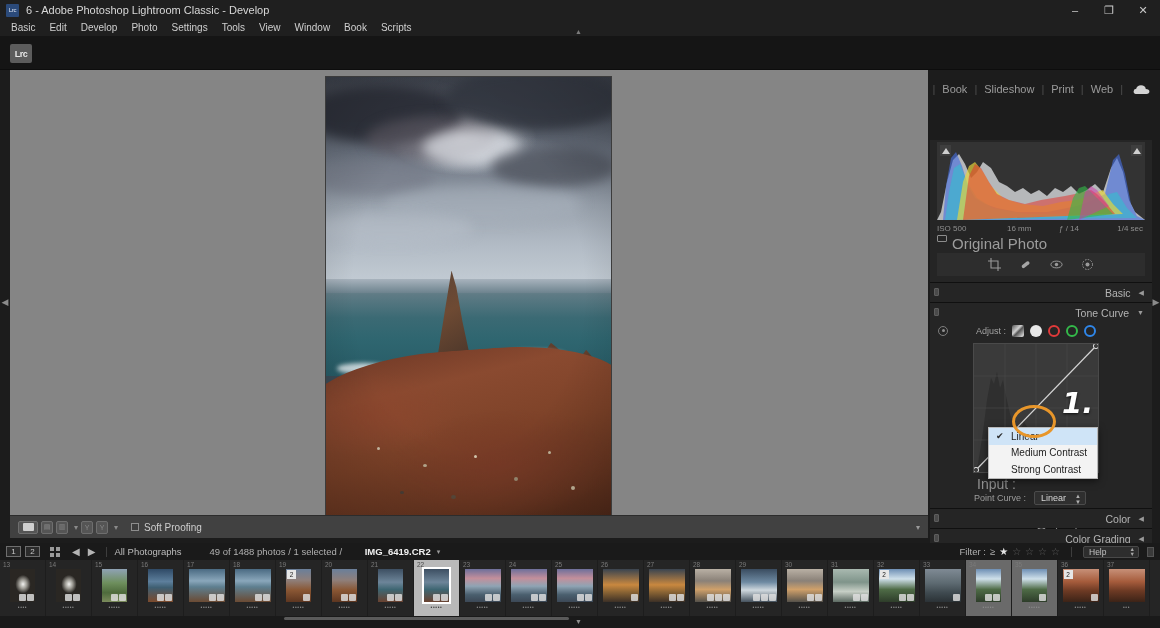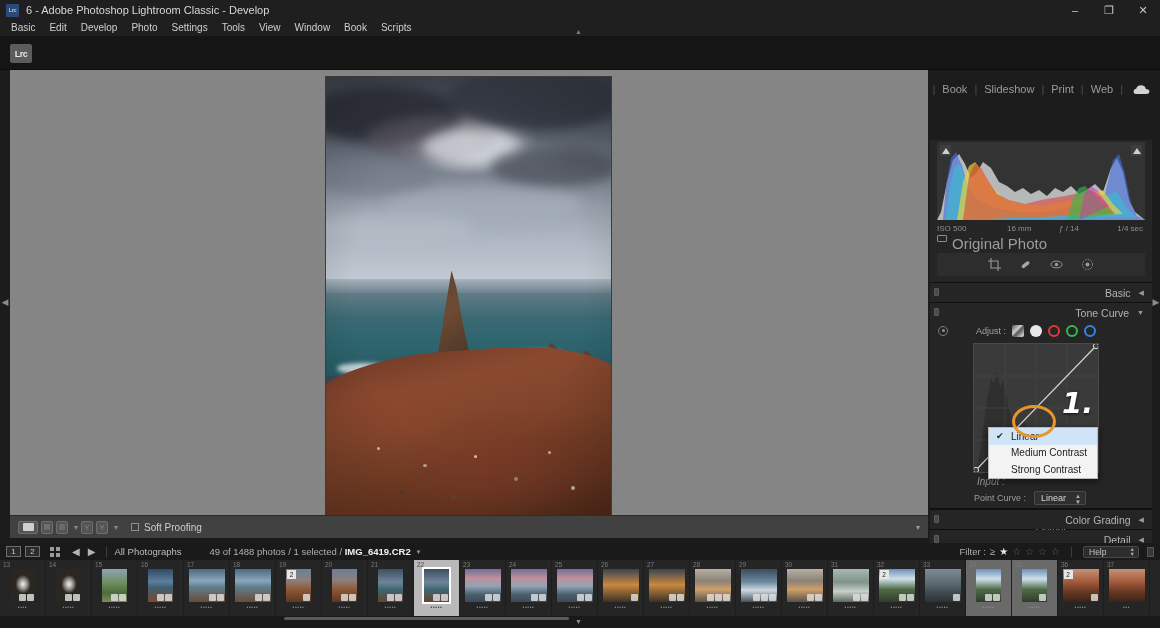--- a/index.html
+++ b/index.html
@@ -208,21 +208,21 @@
   .tc-chip.white { background:#e8e8e8; }
   .tc-chip.red { border:2px solid #e03a3a; }
   .tc-chip.green { border:2px solid #34b94a; }
   .tc-chip.blue { border:2px solid #2f86e8; }
 
   .tc-graph {
     position:relative; margin:4px 0 0 43px; width:126px; height:130px;
     background:#3a3a3a; border:1px solid #4a4a4a;
   }
   .tc-io {
-    margin-top:3px; height:12px; position:relative; font-size:10px; color:#909090;font-style:italic;
+    margin-top:3px; height:12px; position:relative; font-size:14px; color:#909090;
   }
   .tc-io span { position:absolute; }
   .tc-point-row {
     height:20px; position:relative; display:flex; align-items:center;
   }
   .tc-point-label { position:absolute; left:44px; font-size:9px; color:#9d9d9d; }
   .tc-select {
     position:absolute; left:104px; top:3px; width:52px; height:14px;
     background:#2f2f2f; border:1px solid #4b4b4b; border-radius:2px;
     display:flex; align-items:center; padding-left:6px; font-size:9px; color:#d6d6d6;
@@ -282,21 +282,21 @@
     width:15px; height:11px; border:1px solid #6e6e6e; background:#2b2b2b;
     color:#c8c8c8; font-size:8px; display:flex; align-items:center; justify-content:center;
     margin-right:4px;
   }
   .fs-grid-ico { margin:0 6px 0 6px; display:flex; gap:2px; flex-wrap:wrap; width:12px; }
   .fs-grid-ico i { width:4px; height:4px; background:#9a9a9a; display:block; }
   .fs-nav { color:#b4b4b4; font-size:10px; margin:0 4px; }
   .fs-divider { width:1px; height:10px; background:#3d3d3d; margin:0 7px; }
   .fs-src { font-size:9.5px; color:#bdbdbd; }
   .fs-count { font-size:9.5px; color:#b0b0b0; margin-left:28px; }
-  .fs-count b { color:#f0f0f0; font-weight:bold; }
+  .fs-count b { color:#f0f0f0; font-weight:bold;margin-left:20px; }
   .fs-caret { color:#9a9a9a; font-size:7px; margin-left:6px; }
   .fs-filter { margin-left:auto; display:flex; align-items:center; gap:4px; }
   .fs-filter-label { font-size:9.5px; color:#b0b0b0; }
   .fs-star { font-size:10px; color:#5f5f5f; }
   .fs-star.on { color:#e6e6e6; }
   .fs-rated {
     width:56px; height:12px; background:#2d2d2d; border:1px solid #494949; border-radius:2px;
     font-size:8.5px; color:#c2c2c2; display:flex; align-items:center; padding-left:5px; position:relative;
   }
   .fs-rated .ar { position:absolute; right:3px; font-size:5.5px; color:#a8a8a8; line-height:5px; }
@@ -578,20 +578,25 @@
 
       <div class="tc-point-row">
         <span class="tc-point-label">Point Curve :</span>
         <span class="tc-select">
           <span>Linear</span>
           <span class="arrows">▲<br>▼</span>
         </span>
       </div>
 
       <div class="panel-sep"></div>
+      <div class="prow">
+        <span class="panel-sw"></span>
+        <span>Color</span>
+        <span class="caret">◀</span>
+      </div>
       <div class="panel-sep"></div>
       <div class="prow">
         <span class="panel-sw"></span>
         <span>Color Grading</span>
         <span class="caret">◀</span>
       </div>
       <div class="panel-sep"></div>
       <div class="prow">
         <span class="panel-sw"></span>
         <span>Detail</span>

